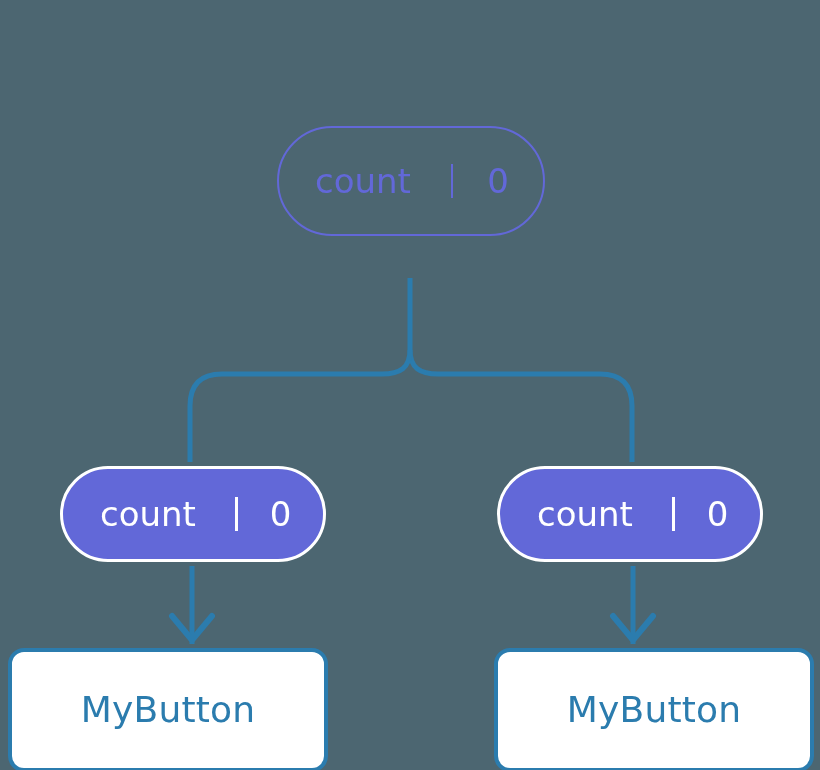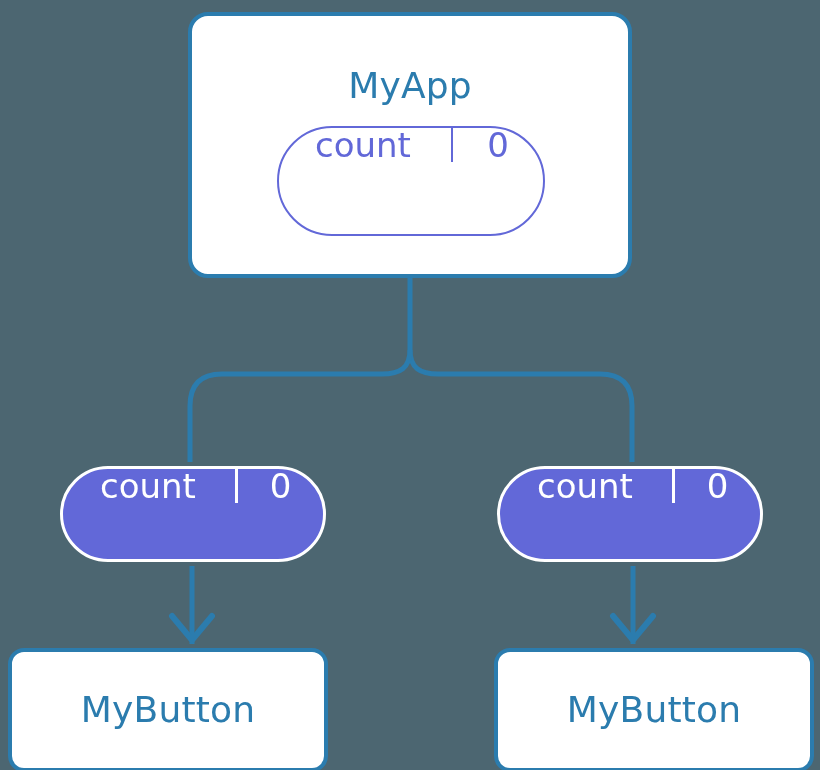--- a/index.html
+++ b/index.html
@@ -72,21 +72,21 @@
   #box-mybutton-right {
     left: 494px;
     top: 648px;
     width: 320px;
   }
 
   
   .state-pill {
     position: absolute;
     display: flex;
-    align-items: flex-start;
+    align-items: center;
     box-sizing: border-box;
     border-radius: 999px;
     overflow: hidden;
   }
   .pill-key, .pill-val {
     display: flex;
     align-items: center;
     justify-content: center;
     font-size: 34px;
     line-height: 1;
@@ -165,23 +165,20 @@
              Q 190 374, 190 406
              L 190 462" fill="none" stroke="#2b7cae" stroke-width="5" stroke-linecap="butt"></path>
 
     <path d="M 192 566 L 192 644" fill="none" stroke="#2b7cae" stroke-width="5"></path>
     <path d="M 172 616 L 192 640 L 212 616" fill="none" stroke="#2b7cae" stroke-width="6" stroke-linecap="round" stroke-linejoin="round"></path>
 
     <path d="M 633 566 L 633 644" fill="none" stroke="#2b7cae" stroke-width="5"></path>
     <path d="M 613 616 L 633 640 L 653 616" fill="none" stroke="#2b7cae" stroke-width="6" stroke-linecap="round" stroke-linejoin="round"></path>
   </svg>
 
-  <div id="box-myapp" class="component-box">
-    <div class="component-title">MyApp</div>
-  </div>
 
   <div id="pill-myapp" class="state-pill outline">
     <div class="pill-key">count</div>
     <div class="pill-val">0</div>
   </div>
 
   <div id="pill-left" class="state-pill filled">
     <div class="pill-key">count</div>
     <div class="pill-val">0</div>
   </div>

